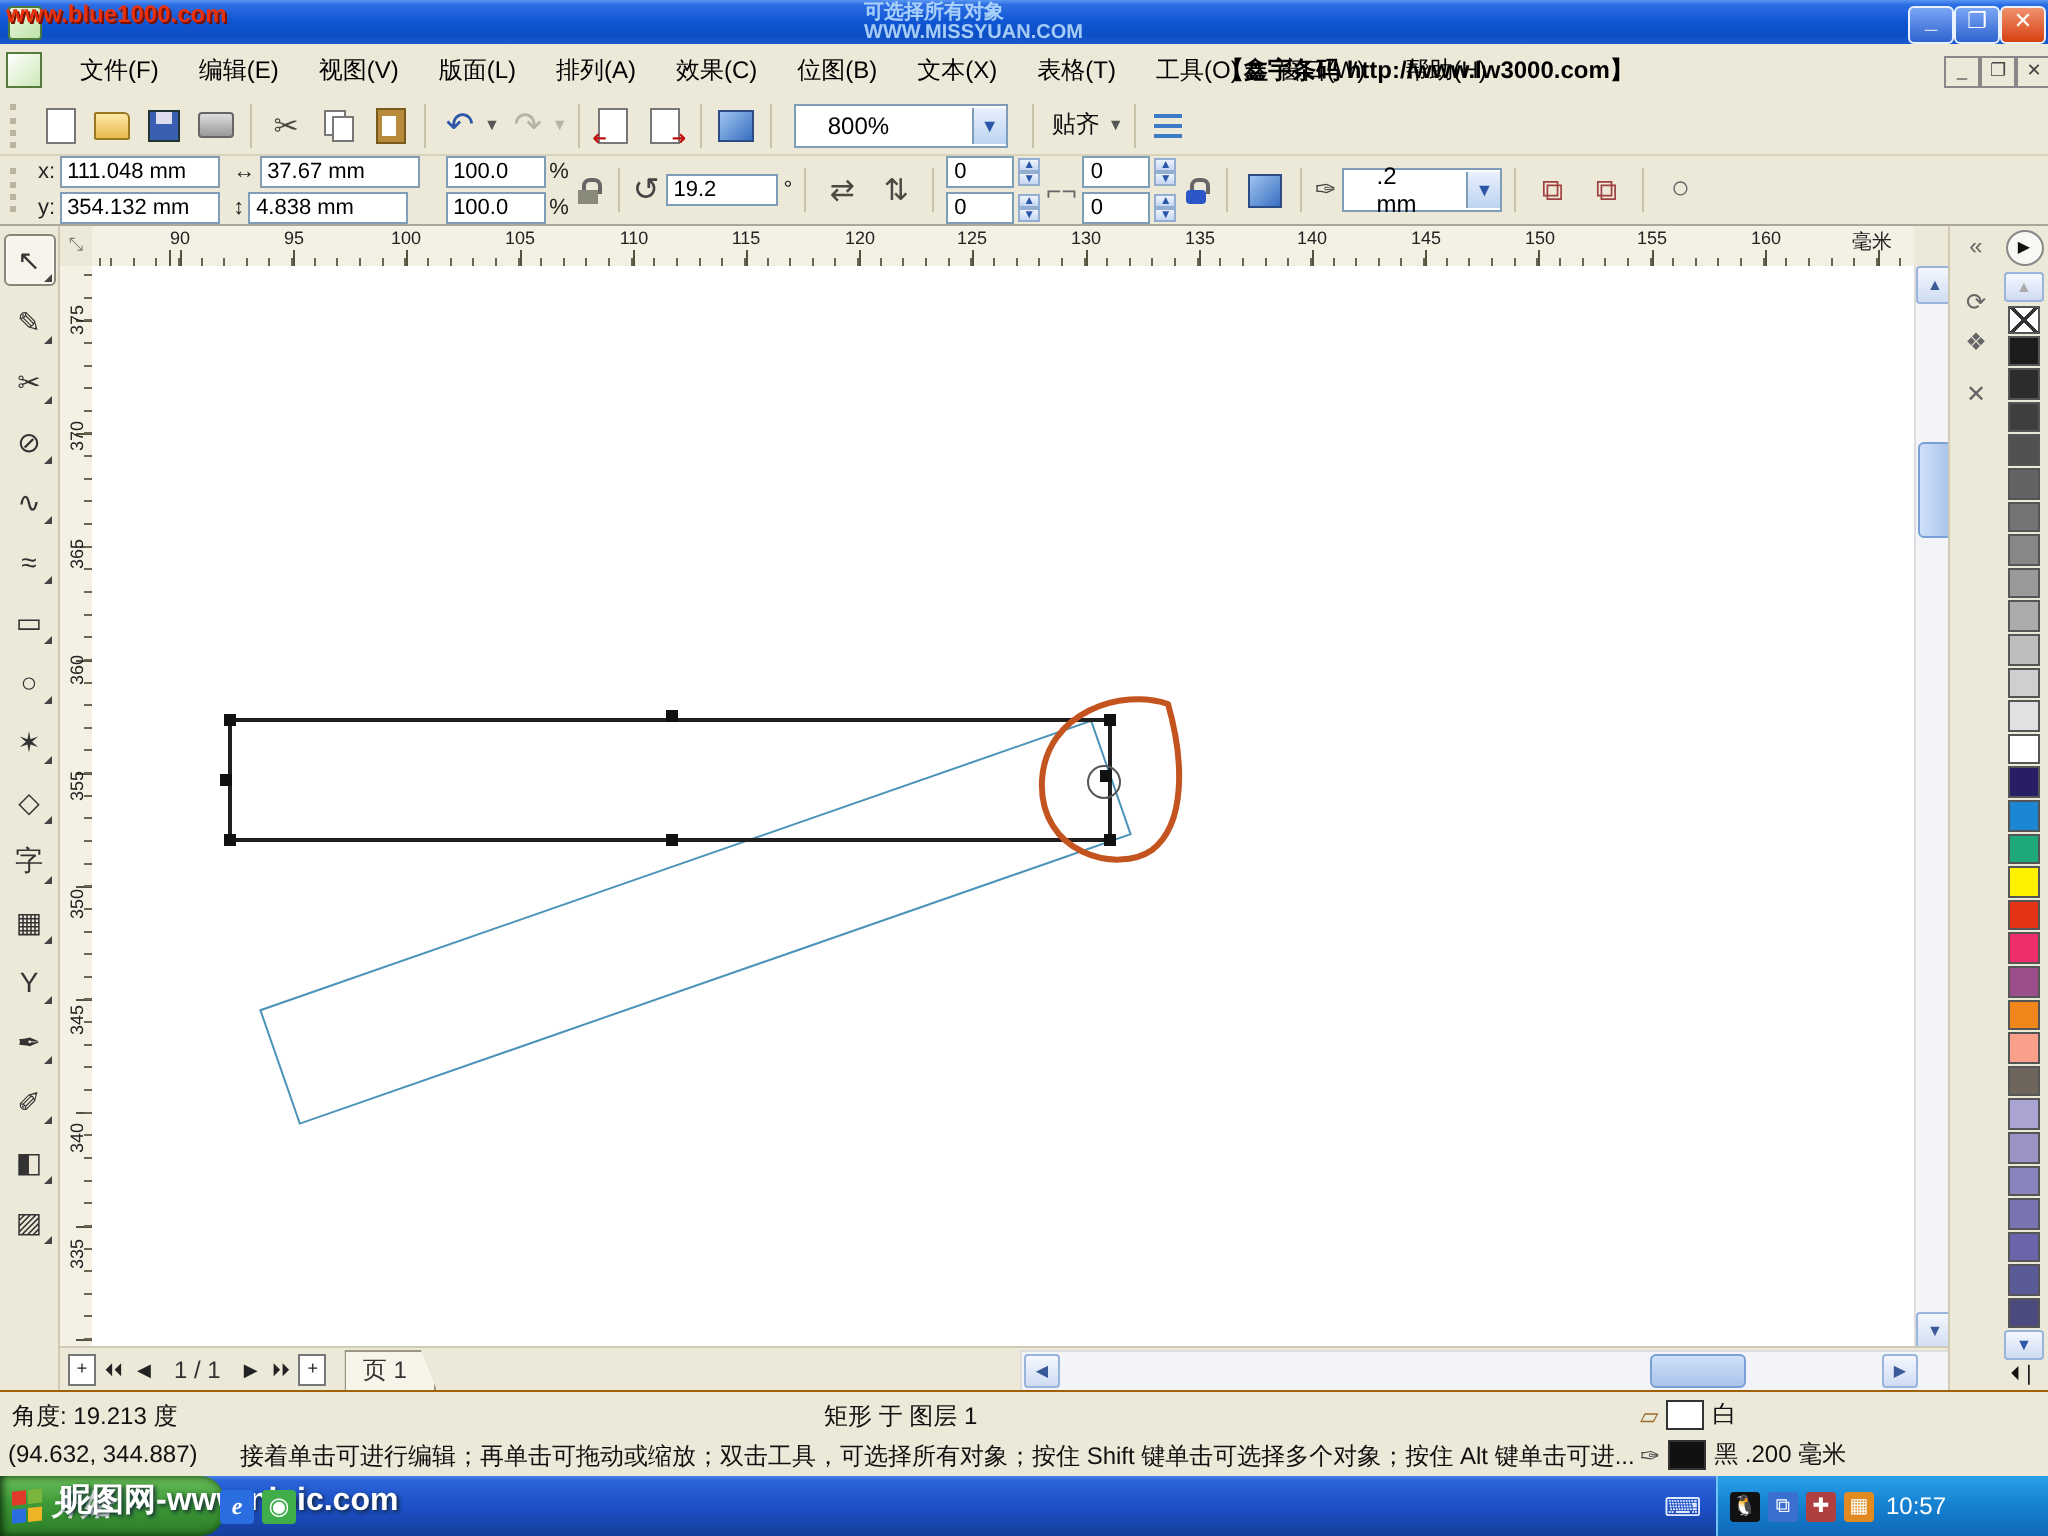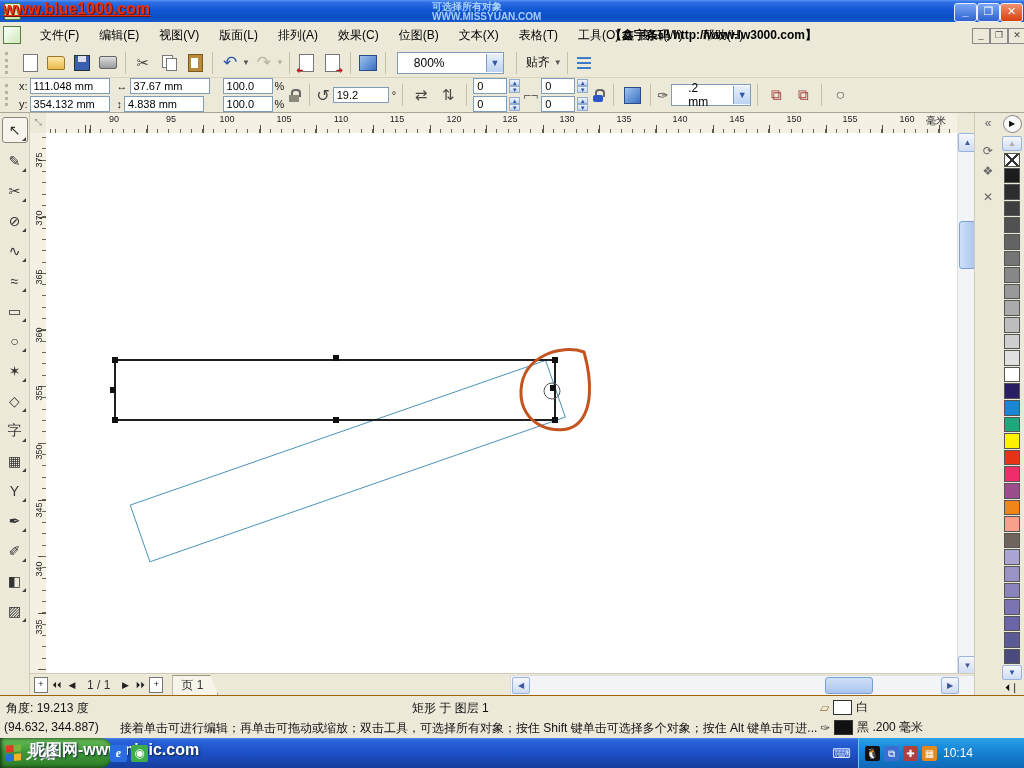--- a/index.html
+++ b/index.html
@@ -9,21 +9,21 @@
   
   #titlebar{left:0;top:0;width:1024px;height:22px;
     background:linear-gradient(180deg,#5a96f2 0%,#2f6fe4 10%,#1157d4 45%,#0c4ec4 80%,#1a5bd0 100%);
     color:#fff;}
   #title-text{left:22px;top:3px;font-weight:bold;font-size:12px;text-shadow:1px 1px 1px #0a2f7a;white-space:nowrap;}
   #app-icon{left:4px;top:3px;width:15px;height:15px;background:linear-gradient(135deg,#eaf6e4,#bfe3a8);border:1px solid #4c7c3c;border-radius:2px;}
   .winbtn{top:3px;width:21px;height:17px;border:1px solid #eaf2ff;border-radius:3px;color:#fff;
     font-size:11px;line-height:15px;text-align:center;font-weight:bold;
     background:linear-gradient(180deg,#7aa6f5,#2f63cf);}
   #btn-close{background:linear-gradient(180deg,#f0926f,#d8400f);}
-  .wm-red{color:#e8310a;font-weight:bold;font-size:16px;text-shadow:1px 1px 0 #7a1000;letter-spacing:0;text-decoration:underline;}
+  .wm-red{color:#e8310a;font-weight:bold;font-size:12px;text-shadow:1px 1px 0 #7a1000;letter-spacing:0;}
   .wm-blue{color:#bfe2ff;opacity:.85;line-height:10px;font-size:10px;font-weight:bold;}
   
   #menubar{left:0;top:22px;width:1024px;height:26px;background:#ece9d8;border-bottom:1px solid #d8d4bc;color:#000;}
   #doc-icon{left:3px;top:4px;width:16px;height:16px;background:linear-gradient(135deg,#fff,#cde9b8);border:1px solid #567c3c;}
   #menu-items{left:30px;top:0;height:26px;display:flex;}
   .menu-item{padding:0 10px;line-height:26px;cursor:default;}
   #menu-extra{font-weight:bold;}
   .docbtn{top:6px;width:16px;height:14px;border:1px solid #888;background:#ece9d8;color:#444;
     font-size:9px;line-height:12px;text-align:center;}
   
@@ -75,21 +75,21 @@
     display:flex;flex-direction:column;align-items:center;padding-top:4px;box-sizing:border-box;}
   .tool{width:24px;height:24px;margin-bottom:6px;display:flex;align-items:center;justify-content:center;
     color:#333;font-size:14px;position:relative;}
   .tool.selected{background:#f6f4ea;border:1px solid #8a867a;border-radius:3px;box-shadow:inset 0 0 2px #fff;}
   .tool::after{content:"";position:absolute;right:1px;bottom:1px;border-left:4px solid transparent;border-bottom:4px solid #444;}
   #hruler{left:46px;top:0;width:911px;height:20px;background:#f4f1e4;border-bottom:1px solid #9a9682;
     background-image:
       repeating-linear-gradient(to right,#6a6654 0 1px,transparent 1px 11.32px),
       repeating-linear-gradient(to right,#55513f 0 1px,transparent 1px 56.6px);
     background-size:auto 4px,auto 8px;background-position:9px bottom,44px bottom;background-repeat:repeat-x;}
-  .hnum{position:absolute;top:1px;transform:translateX(-50%);font-size:9px;color:#222;margin-left:24px;}
+  .hnum{position:absolute;top:1px;transform:translateX(-50%);font-size:9px;color:#222;}
   #hunit{position:absolute;top:1px;font-size:10px;color:#222;}
   #vruler{left:30px;top:20px;width:16px;height:540px;background:#f4f1e4;border-right:1px solid #9a9682;
     background-image:
       repeating-linear-gradient(to bottom,#6a6654 0 1px,transparent 1px 11.32px),
       repeating-linear-gradient(to bottom,#55513f 0 1px,transparent 1px 56.6px);
     background-size:4px auto,8px auto;background-position:right 4px,right 27px;background-repeat:repeat-y;}
   .vnum{position:absolute;left:1px;transform:translateY(-50%) rotate(-90deg);font-size:9px;color:#222;}
   #ruler-corner{left:30px;top:0;width:16px;height:20px;background:#ece9d8;border-right:1px solid #bbb;border-bottom:1px solid #bbb;
     color:#777;font-size:9px;text-align:center;line-height:18px;}
   #canvas{left:46px;top:20px;width:911px;height:540px;background:#fff;}
@@ -546,15 +546,15 @@
   <div class="abs ql" style="left:131px;background:#3fae4a;">◉</div>
   <div id="task-buttons">
     
   </div>
   <span id="kbd-ico" class="abs">⌨</span>
   <div id="tray" class="abs">
     <span class="tray-ico" style="background:#111;">🐧</span>
     <span class="tray-ico" style="background:#3a6fd0;">⧉</span>
     <span class="tray-ico" style="background:#b04040;">✚</span>
     <span class="tray-ico" style="background:#e08a20;">▦</span>
-    <span id="clock">10:14</span>
+    <span id="clock">10:57</span>
   </div>
 </div>
 
 </body></html>

